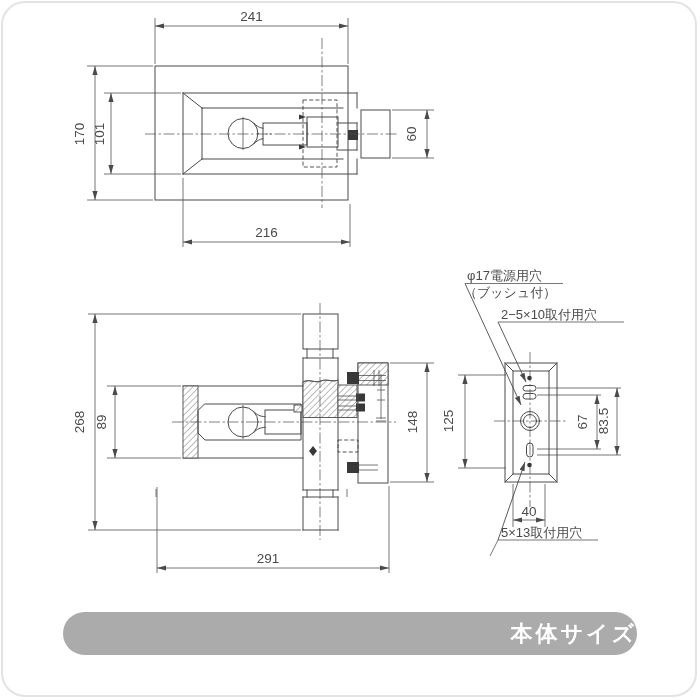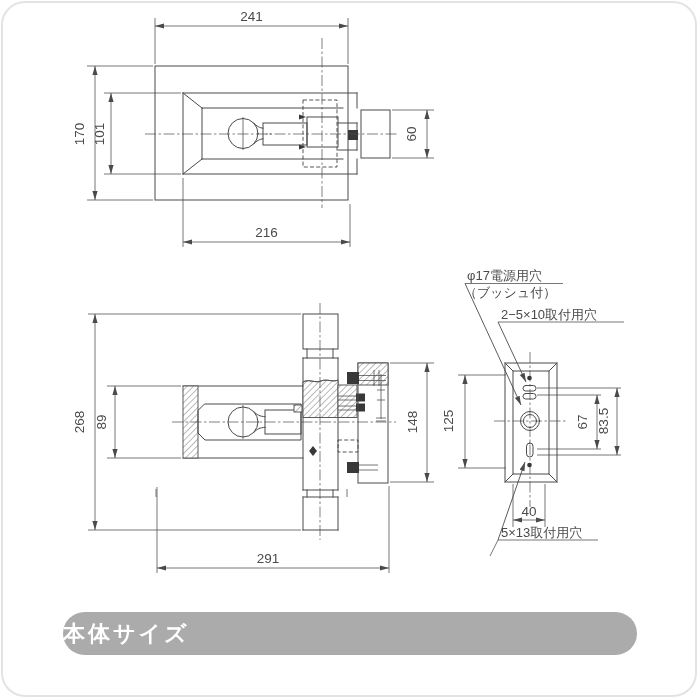--- a/index.html
+++ b/index.html
@@ -11,21 +11,21 @@
   .ol{stroke:#4a4a4a;stroke-width:1;fill:none;stroke-linecap:square;}
   .thin{stroke:#4a4a4a;stroke-width:0.75;fill:none;}
   .dim{stroke:#4a4a4a;stroke-width:0.75;fill:none;
        marker-start:url(#ar);marker-end:url(#ar);}
   .ldr{stroke:#4a4a4a;stroke-width:0.9;fill:none;marker-end:url(#ar);}
   .cl{stroke:#4a4a4a;stroke-width:0.7;fill:none;stroke-dasharray:11 2.5 2.5 2.5;}
   .hid{stroke:#434343;stroke-width:0.9;fill:none;stroke-dasharray:4 2.2;}
   .blk{fill:#383838;stroke:none;}
   .hat{fill:url(#hp);stroke:#4a4a4a;stroke-width:0.9;}
   .pill{position:absolute;left:63px;top:612px;width:574px;height:43px;border-radius:21.5px;
-        background:#ababab;display:flex;align-items:center;justify-content:flex-start;
+        background:#ababab;display:flex;align-items:center;justify-content:flex-end;
         color:#ffffff;font-weight:bold;font-size:22px;letter-spacing:3px;}
   .frame{position:absolute;left:1px;top:1px;width:696px;height:696px;border:2px solid #e3e3e3;
          border-radius:24px;box-sizing:border-box;pointer-events:none;}
 </style>
 </head>
 <body>
 
 <svg width="700" height="700" viewBox="0 0 700 700">
   <defs>
     <marker id="ar" markerUnits="userSpaceOnUse" markerWidth="12" markerHeight="8" refX="9.5" refY="2.6" orient="auto-start-reverse">

